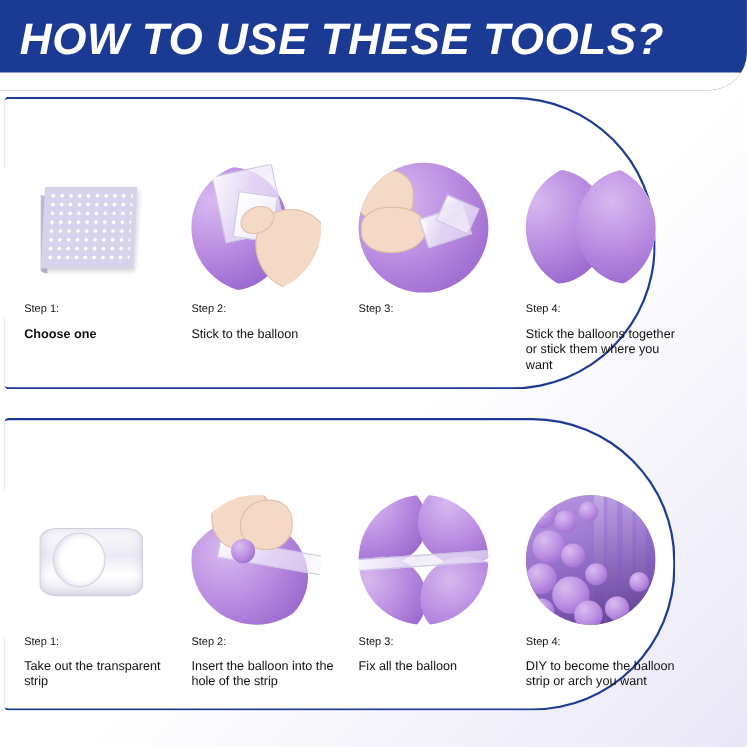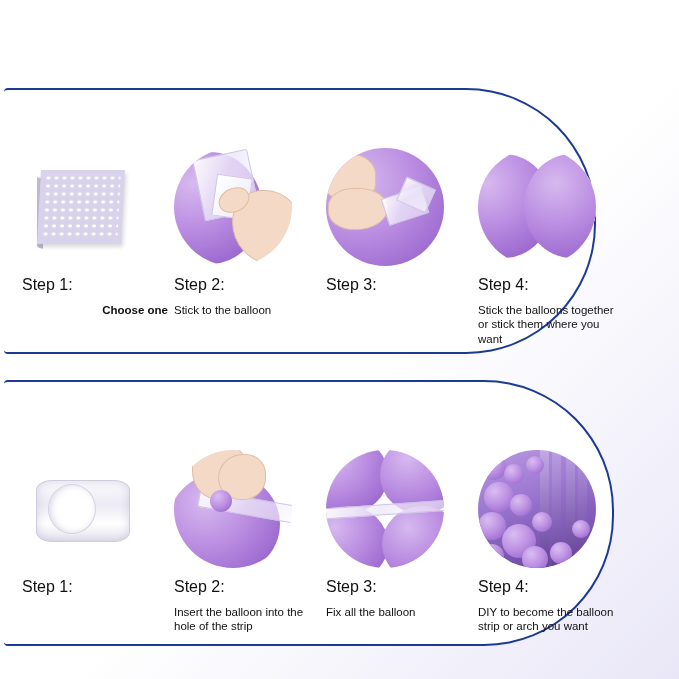--- a/index.html
+++ b/index.html
@@ -109,34 +109,33 @@
   .circle {
     width: 118px;
     height: 118px;
     border-radius: 50%;
     overflow: hidden;
     position: relative;
     background: #ffffff;
   }
   .step-label {
     margin-top: 11px;
-    font-size: 16px;
+    font-size: 10px;
     color: #111111;
     line-height: 1.05;
   }
   .step-text {
     margin-top: 9px;
     font-size: 11.5px;
     color: #111111;
     line-height: 1.25;
     width: 146px;
   }
   .step-text.bold {
     font-weight: bold;
-    text-align: right;
   }
 
   
   .sheet-bg {
     position: absolute;
     inset: 0;
     background: #ffffff;
   }
   .sheet-card {
     position: absolute;
@@ -227,20 +226,24 @@
     width: 9px;
     height: 100%;
     background: linear-gradient(180deg, rgba(255,255,255,0.25), rgba(80,50,130,0.35));
   }
 </style>
 </head>
 <body>
 
 <div class="page">
 
+  <div class="header">
+    <div class="header-title">HOW TO USE THESE TOOLS?</div>
+    <div class="header-curve"></div>
+  </div>
 
   <div class="panel" id="panel-1">
     <div class="steps">
 
       <div class="step" style="left:18px; top:58px;">
         <div class="circle">
           <div class="sheet-bg"></div>
           <div class="sheet-edge"></div>
           <div class="sheet-card">
               <div class="dots"></div>
@@ -291,20 +294,21 @@
   <div class="panel" id="panel-2">
     <div class="steps">
 
       <div class="step" style="left:18px; top:68px;">
         <div class="circle">
           <div class="sheet-bg"></div>
           <div class="roll-outer"></div>
           <div class="roll-hole"></div>
         </div>
         <div class="step-label">Step 1:</div>
+        <div class="step-text">Take out the transparent strip</div>
       </div>
 
       <div class="step" style="left:170px; top:68px;">
         <div class="circle">
           <div class="sheet-bg"></div>
           <div class="balloon" style="left:-6px; top:22px; width:112px; height:104px;"></div>
           <div class="film" style="left:24px; top:48px; width:104px; height:16px; transform:rotate(10deg);"></div>
           <div class="hand" style="left:18px; top:-10px; width:54px; height:58px; border-radius:45% 55% 50% 50%;"></div>
           <div class="hand" style="left:44px; top:4px; width:46px; height:44px; border-radius:55% 45% 50% 50%;"></div>
           <div class="balloon small" style="left:36px; top:40px; width:22px; height:22px;"></div>

